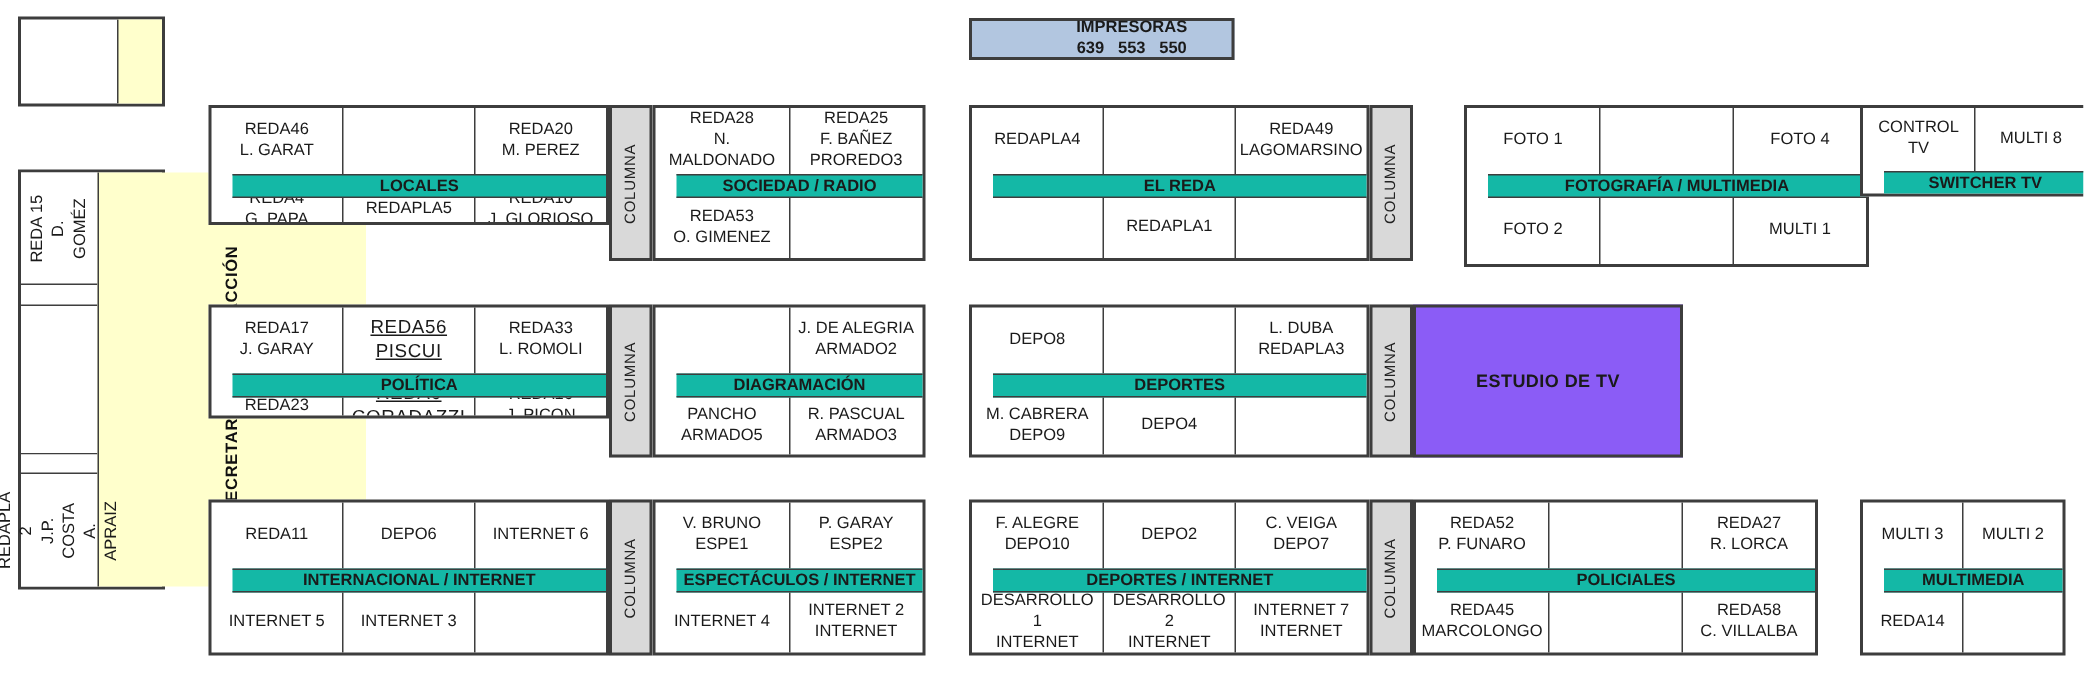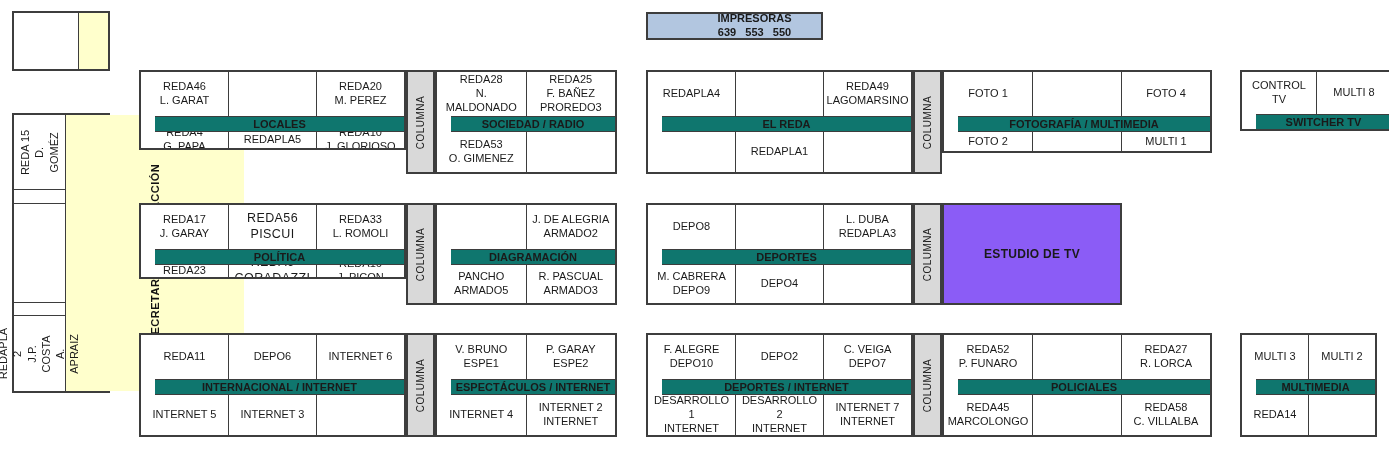--- a/index.html
+++ b/index.html
@@ -7,22 +7,22 @@
     position:relative;width:1389px;height:450px;background:#fff;overflow:hidden;
     font-family:"Liberation Sans","DejaVu Sans",sans-serif;font-size:11px;color:#1a1a1a;
   }
   .block{position:absolute;box-sizing:border-box;border:2px solid #3d3d3d;background:#fff;display:flex;flex-direction:column;}
   .r{display:flex;min-height:0;}
   .r.top{height:44px;}
   .r.bot{flex:1;}
   .c{flex:1;display:flex;align-items:center;justify-content:center;text-align:center;
      white-space:pre-line;line-height:1.25;padding:1px 2px;border-right:1px solid #3d3d3d;box-sizing:border-box;overflow:hidden;}
   .c:last-child{border-right:0;}
-  .alt{font-size:12.5px;letter-spacing:.4px;}
-  .band{height:14px;flex:0 0 auto;background:#0f766e;border-top:1px solid #3d3d3d;border-bottom:1px solid #3d3d3d;
+  .alt{font-size:12.5px;letter-spacing:.4px;text-decoration:underline;}
+  .band{height:14px;flex:0 0 auto;background:#14b8a6;border-top:1px solid #3d3d3d;border-bottom:1px solid #3d3d3d;
         display:flex;align-items:center;justify-content:center;font-weight:700;font-size:11px;margin-left:14px;}
   .band.endcap{flex:1;border-bottom:0;}
   .pillar{position:absolute;box-sizing:border-box;border:2px solid #3d3d3d;background:#D9D9D9;
           display:flex;align-items:center;justify-content:center;overflow:hidden;}
   .vr{transform:rotate(-90deg);white-space:nowrap;font-size:10px;letter-spacing:.5px;color:#222;}
   .vr.bold{font-weight:700;font-size:11px;color:#111;}
   .vblock{transform:rotate(-90deg);white-space:pre-line;text-align:center;line-height:1.3;font-size:11px;}
   .leftgrp{position:absolute;box-sizing:border-box;border:2px solid #3d3d3d;display:flex;background:#fff;}
   .lcol{width:64px;display:flex;flex-direction:column;}
   .lcell{border-bottom:1px solid #3d3d3d;display:flex;align-items:center;justify-content:center;box-sizing:border-box;background:#fff;overflow:visible;}
@@ -119,21 +119,21 @@
       <div class="c"></div>
       <div class="c">REDAPLA1</div>
       <div class="c"></div>
     </div>
   </div>
 
   <div class="pillar" style="left:913px;top:70px;width:29px;height:104px">
     <span class="vr">COLUMNA</span>
   </div>
 
-  <div class="block" style="left:942px;top:70px;width:270px;height:83px">
+  <div class="block" style="left:976px;top:70px;width:270px;height:108px">
     <div class="r top">
       <div class="c">FOTO 1</div>
       <div class="c"></div>
       <div class="c">FOTO 4</div>
     </div>
     <div class="band">FOTOGRAFÍA / MULTIMEDIA</div>
     <div class="r bot">
       <div class="c">FOTO 2</div>
       <div class="c"></div>
       <div class="c">MULTI 1</div>

